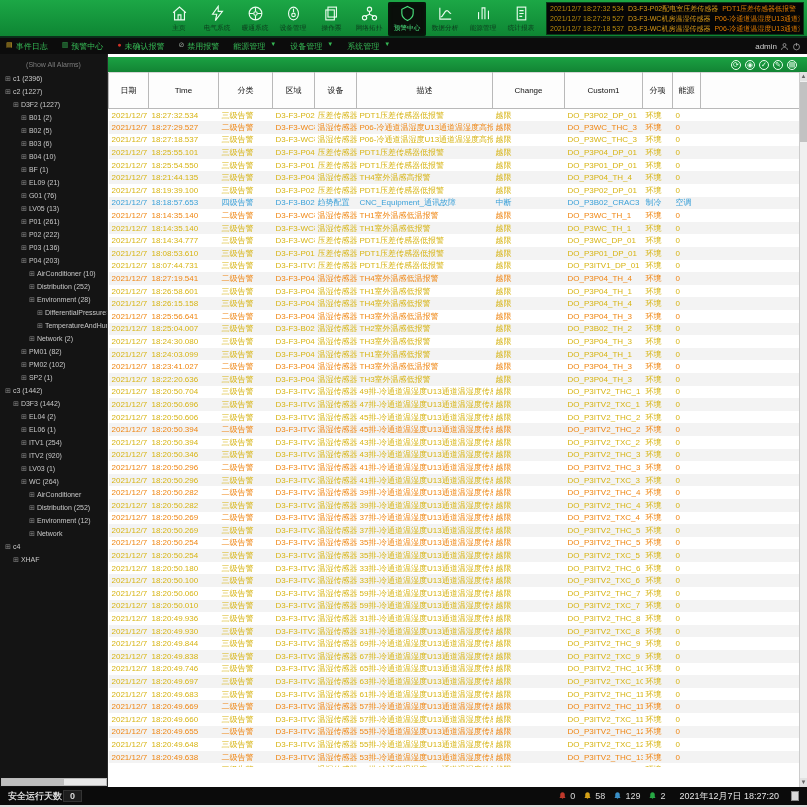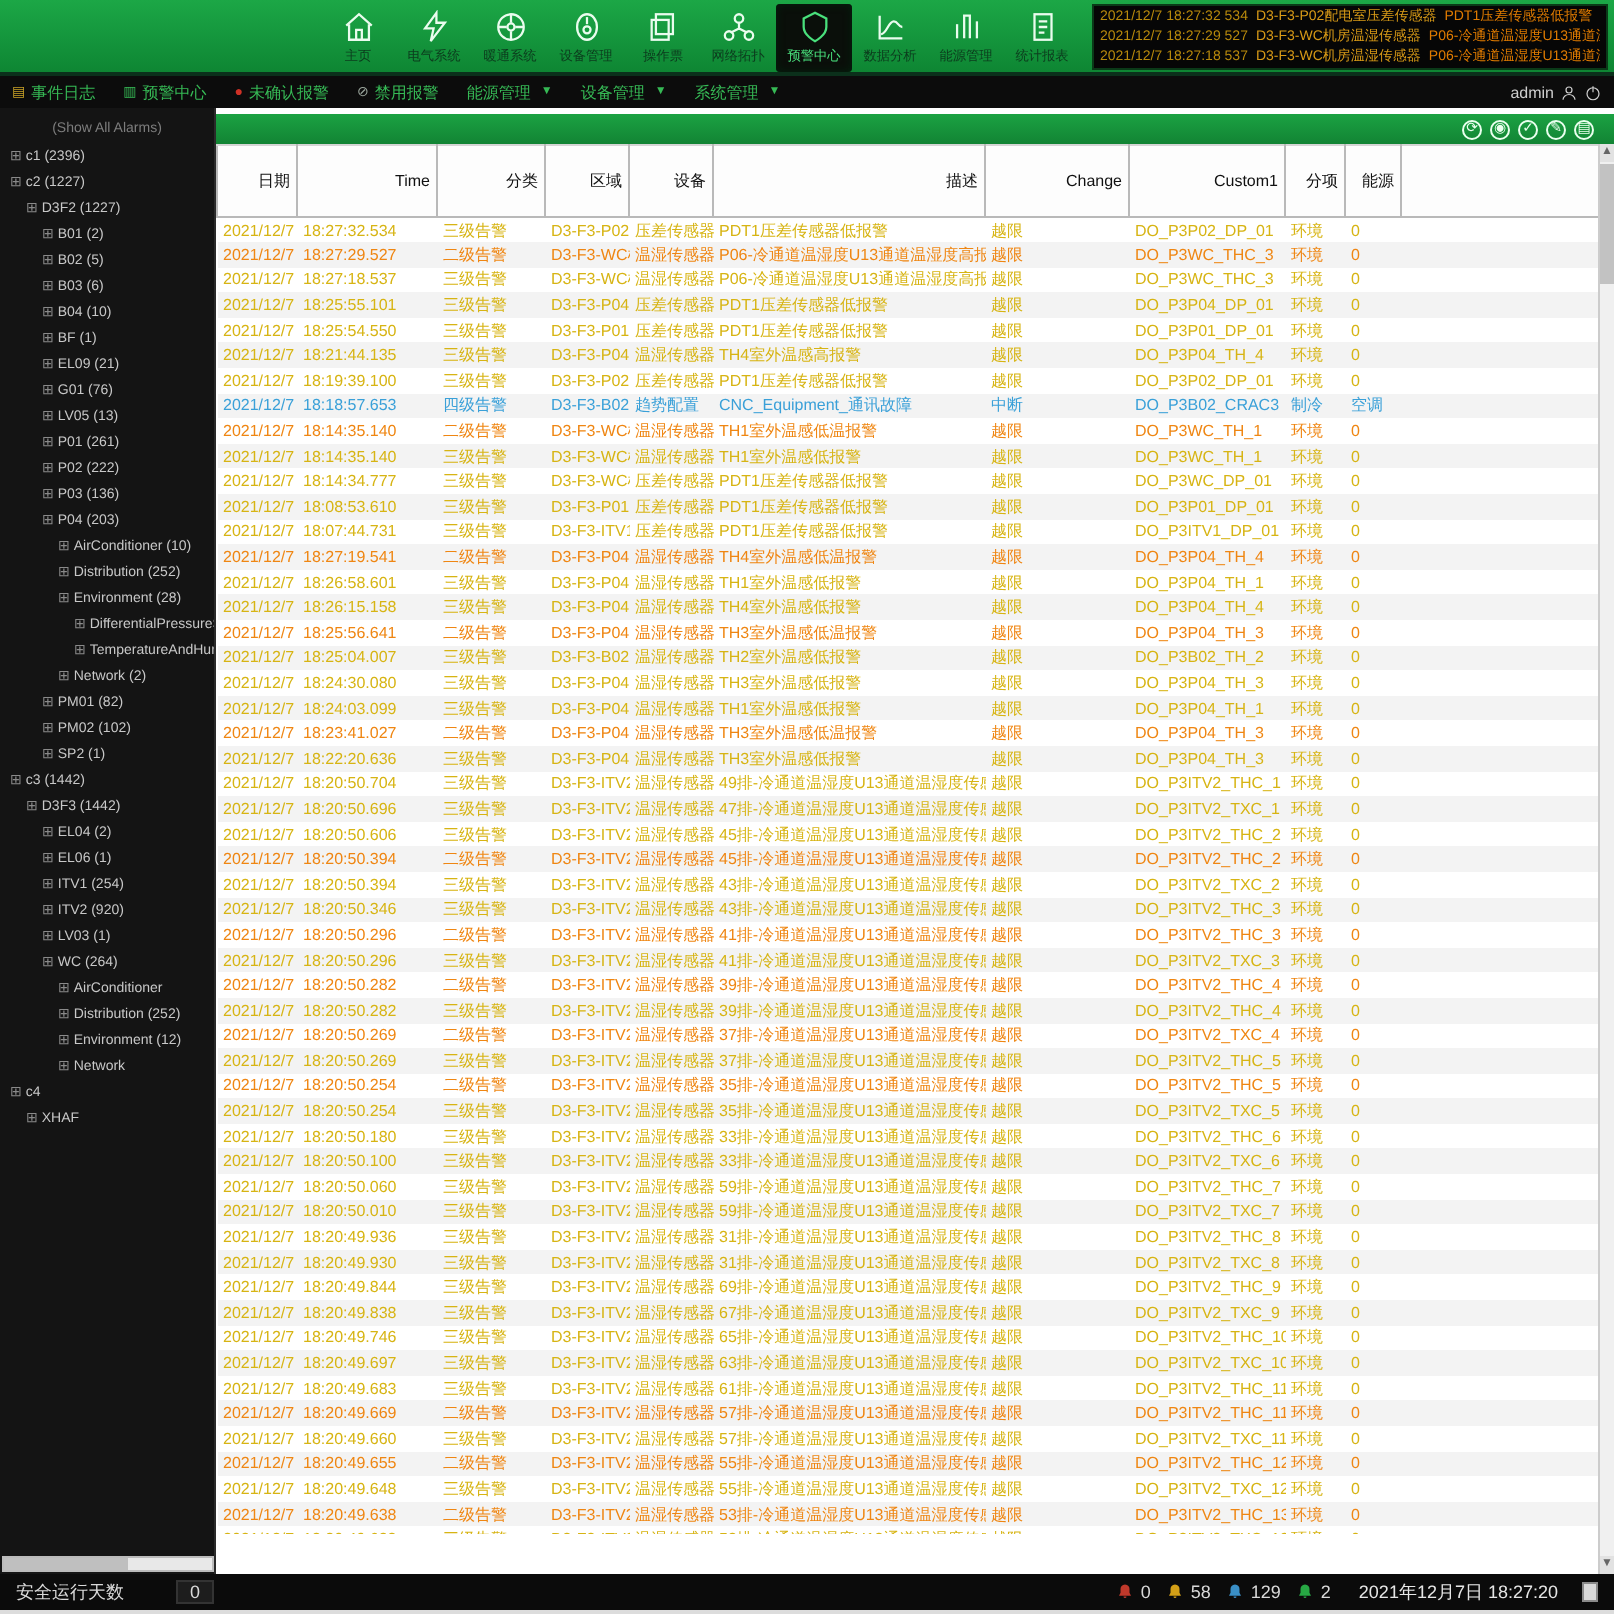--- a/index.html
+++ b/index.html
@@ -22,21 +22,21 @@
   
   #ticker { position:absolute; right:3px; top:2px; width:258px; height:33px; background:#060606;
             border:1px solid #0a3a18; overflow:hidden; padding:1px 3px; }
   .ticker-row { display:flex; gap:4px; height:10px; line-height:10px; font-size:7px; white-space:nowrap; overflow:hidden; }
   .tk-time { color:#b98a0c; }
   .tk-loc  { color:#d89a17; }
   .tk-desc { color:#e07b00; }
 
   
   #menubar { height:16px; background:#0c0c0c; display:flex; align-items:center; padding:0 6px; position:relative; }
-  .menu-item { display:flex; align-items:center; gap:3px; color:#36b955; font-size:8px;
+  .menu-item { display:flex; align-items:flex-start; gap:3px; color:#36b955; font-size:8px;
                margin-right:14px; cursor:pointer; white-space:nowrap; }
   .menu-ico { font-size:7px; line-height:7px; }
   .menu-caret { font-size:6px; color:#36b955; margin-left:2px; }
   #user-area { position:absolute; right:6px; display:flex; align-items:center; gap:3px; color:#cfcfcf; font-size:8px; }
   #user-area svg { width:9px; height:9px; stroke:#cfcfcf; fill:none; stroke-width:1.6; }
 
   
   #main { display:flex; height:733px; background:#ffffff; }
 
   
@@ -51,40 +51,40 @@
   #sidebar-hscroll .thumb { width:62px; height:6px; background:#bfbfbf; }
 
   
   #content { flex:1; display:flex; flex-direction:column; position:relative; background:#fff; }
   #table-toolbar { height:15px; margin-top:3px; background:linear-gradient(180deg,#1ba243,#128434);
                    display:flex; align-items:center; justify-content:flex-end; padding-right:10px; gap:4px; }
   .tb-ico { width:10px; height:10px; border:1px solid #e8ffe quel; border:1px solid #e9ffee; border-radius:50%;
             color:#eaffee; font-size:7px; line-height:8px; text-align:center; cursor:pointer; }
 
   table { border-collapse:collapse; table-layout:fixed; width:692px; }
-  thead th { font-size:8px; font-weight:normal; text-align:right; color:#111; background:#fdfdfd;
+  thead th { font-size:8px; font-weight:normal; text-align:center; color:#111; background:#fdfdfd;
              border:1px solid #b9b9b9; border-top:1px solid #d5d5d5; height:19px; padding:12px 3px;
              white-space:nowrap; overflow:hidden; }
   tbody td { font-size:8px; height:12.6px; padding:0 3px; white-space:nowrap; overflow:hidden; }
   tbody tr:nth-child(even) { background:#f3f3f3; }
   tr.sev-y td { color:#d7b413; }
   tr.sev-o td { color:#ef8612; }
   tr.sev-b td { color:#3aa0d8; }
   #table-wrap { overflow:hidden; height:695px; }
 
   
   #vscroll { position:absolute; top:18px; right:0; width:8px; bottom:0; background:#f0f0f0; border-left:1px solid #ccc; }
   #vscroll .arrow { height:9px; font-size:6px; text-align:center; color:#666; background:#e2e2e2; line-height:9px; }
   #vscroll .thumb { margin-top:1px; height:60px; background:#c2c2c2; }
   #vscroll .arrow.bottom { position:absolute; bottom:0; width:100%; }
 
   
   #statusbar { height:18px; background:#0b0b0b; display:flex; align-items:center; color:#d9d9d9;
                font-size:9px; padding:0 8px; position:relative; }
-  #sb-left { display:flex; align-items:center; gap:26px; }
+  #sb-left { display:flex; align-items:center; gap:1px;font-weight:bold; }
   #sb-days-value { background:#1d1d1d; border:1px solid #333; padding:0 6px; min-width:16px; text-align:center; }
   #sb-right { position:absolute; right:8px; display:flex; align-items:center; gap:8px; }
   .sb-counter { display:flex; align-items:center; gap:3px; }
   .sb-counter svg { width:9px; height:10px; }
   #sb-datetime { margin-left:6px; color:#e6e6e6; }
   #sb-corner { width:8px; height:10px; border:1px solid #8a8a8a; background:#d9d9d9; margin-left:4px; }
 </style>
 </head>
 <body>
 

